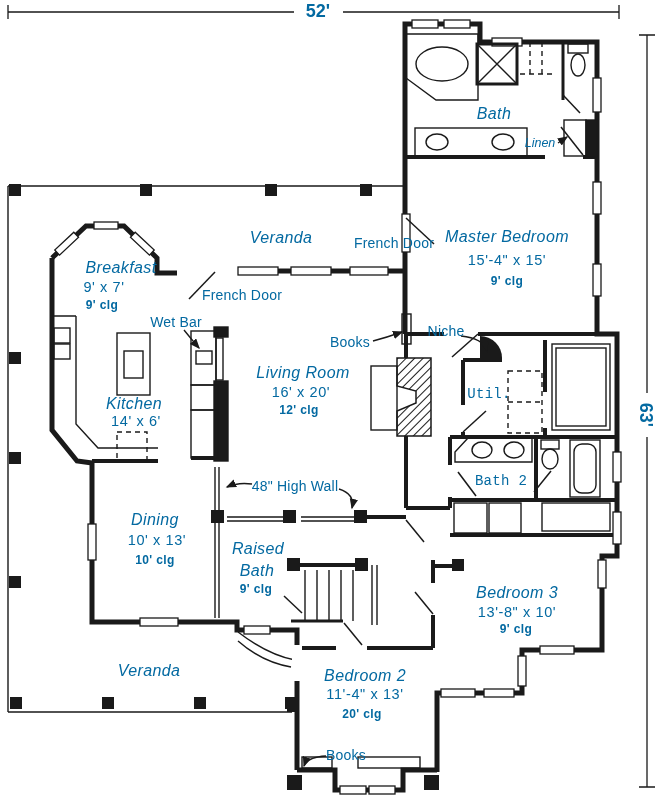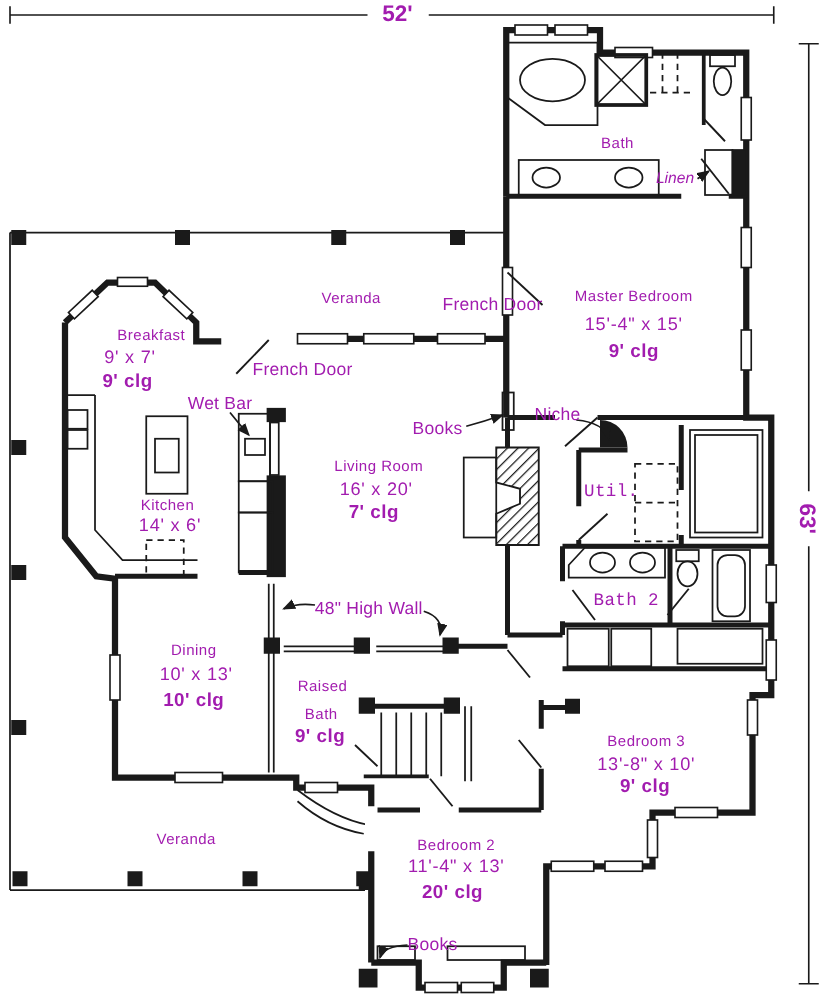--- a/index.html
+++ b/index.html
@@ -1,24 +1,24 @@
 <!DOCTYPE html>
 <html><head>
 <meta charset="utf-8">
 <style>
   html,body{margin:0;padding:0;background:#ffffff;}
   .plan{position:relative;width:660px;height:800px;background:#ffffff;overflow:hidden;
-        font-family:"Liberation Sans", sans-serif;color:#a21caf;}
+        font-family:"Liberation Sans", sans-serif;color:#0369a1;}
   .plan svg{position:absolute;left:0;top:0;}
   .labels{position:absolute;left:0;top:0;width:100%;height:100%;}
   .lbl{position:absolute;transform:translate(-50%,-50%);white-space:nowrap;line-height:1;}
-  .room{font-size:12px;letter-spacing:.4px;}
+  .room{font-size:16px;letter-spacing:.4px;font-style:italic;}
   .room-sm{font-size:14px;letter-spacing:.3px;font-family:Liberation Mono, monospace;}
   .dims{font-size:14.5px;letter-spacing:.6px;}
-  .clg{font-size:15px;font-weight:bold;letter-spacing:.4px;}
+  .clg{font-size:12px;font-weight:bold;letter-spacing:.4px;}
   .ann{font-size:14px;letter-spacing:.2px;}
   .small{font-size:12.5px;font-style:italic;}
   .dim-label{font-size:18px;font-weight:bold;}
   .rot{transform:translate(-50%,-50%) rotate(90deg);}
 </style>
 </head>
 <body>
 
 <div class="plan">
 
@@ -287,21 +287,21 @@
   <span class="lbl clg" style="left:102px;top:305px">9' clg</span>
 
   <span class="lbl ann" style="left:242px;top:295px">French Door</span>
   <span class="lbl ann" style="left:176px;top:322px">Wet Bar</span>
 
   <span class="lbl room" style="left:134px;top:404px">Kitchen</span>
   <span class="lbl dims" style="left:136px;top:421px">14' x 6'</span>
 
   <span class="lbl room" style="left:303px;top:373px">Living Room</span>
   <span class="lbl dims" style="left:301px;top:392px">16' x 20'</span>
-  <span class="lbl clg" style="left:299px;top:410px">7' clg</span>
+  <span class="lbl clg" style="left:299px;top:410px">12' clg</span>
 
   <span class="lbl ann" style="left:350px;top:342px">Books</span>
   <span class="lbl ann" style="left:446px;top:331px">Niche</span>
   <span class="lbl room-sm" style="left:489px;top:394px">Util.</span>
 
   <span class="lbl ann" style="left:295px;top:486px">48" High Wall</span>
 
   <span class="lbl room" style="left:155px;top:520px">Dining</span>
   <span class="lbl dims" style="left:157px;top:540px">10' x 13'</span>
   <span class="lbl clg" style="left:155px;top:560px">10' clg</span>

